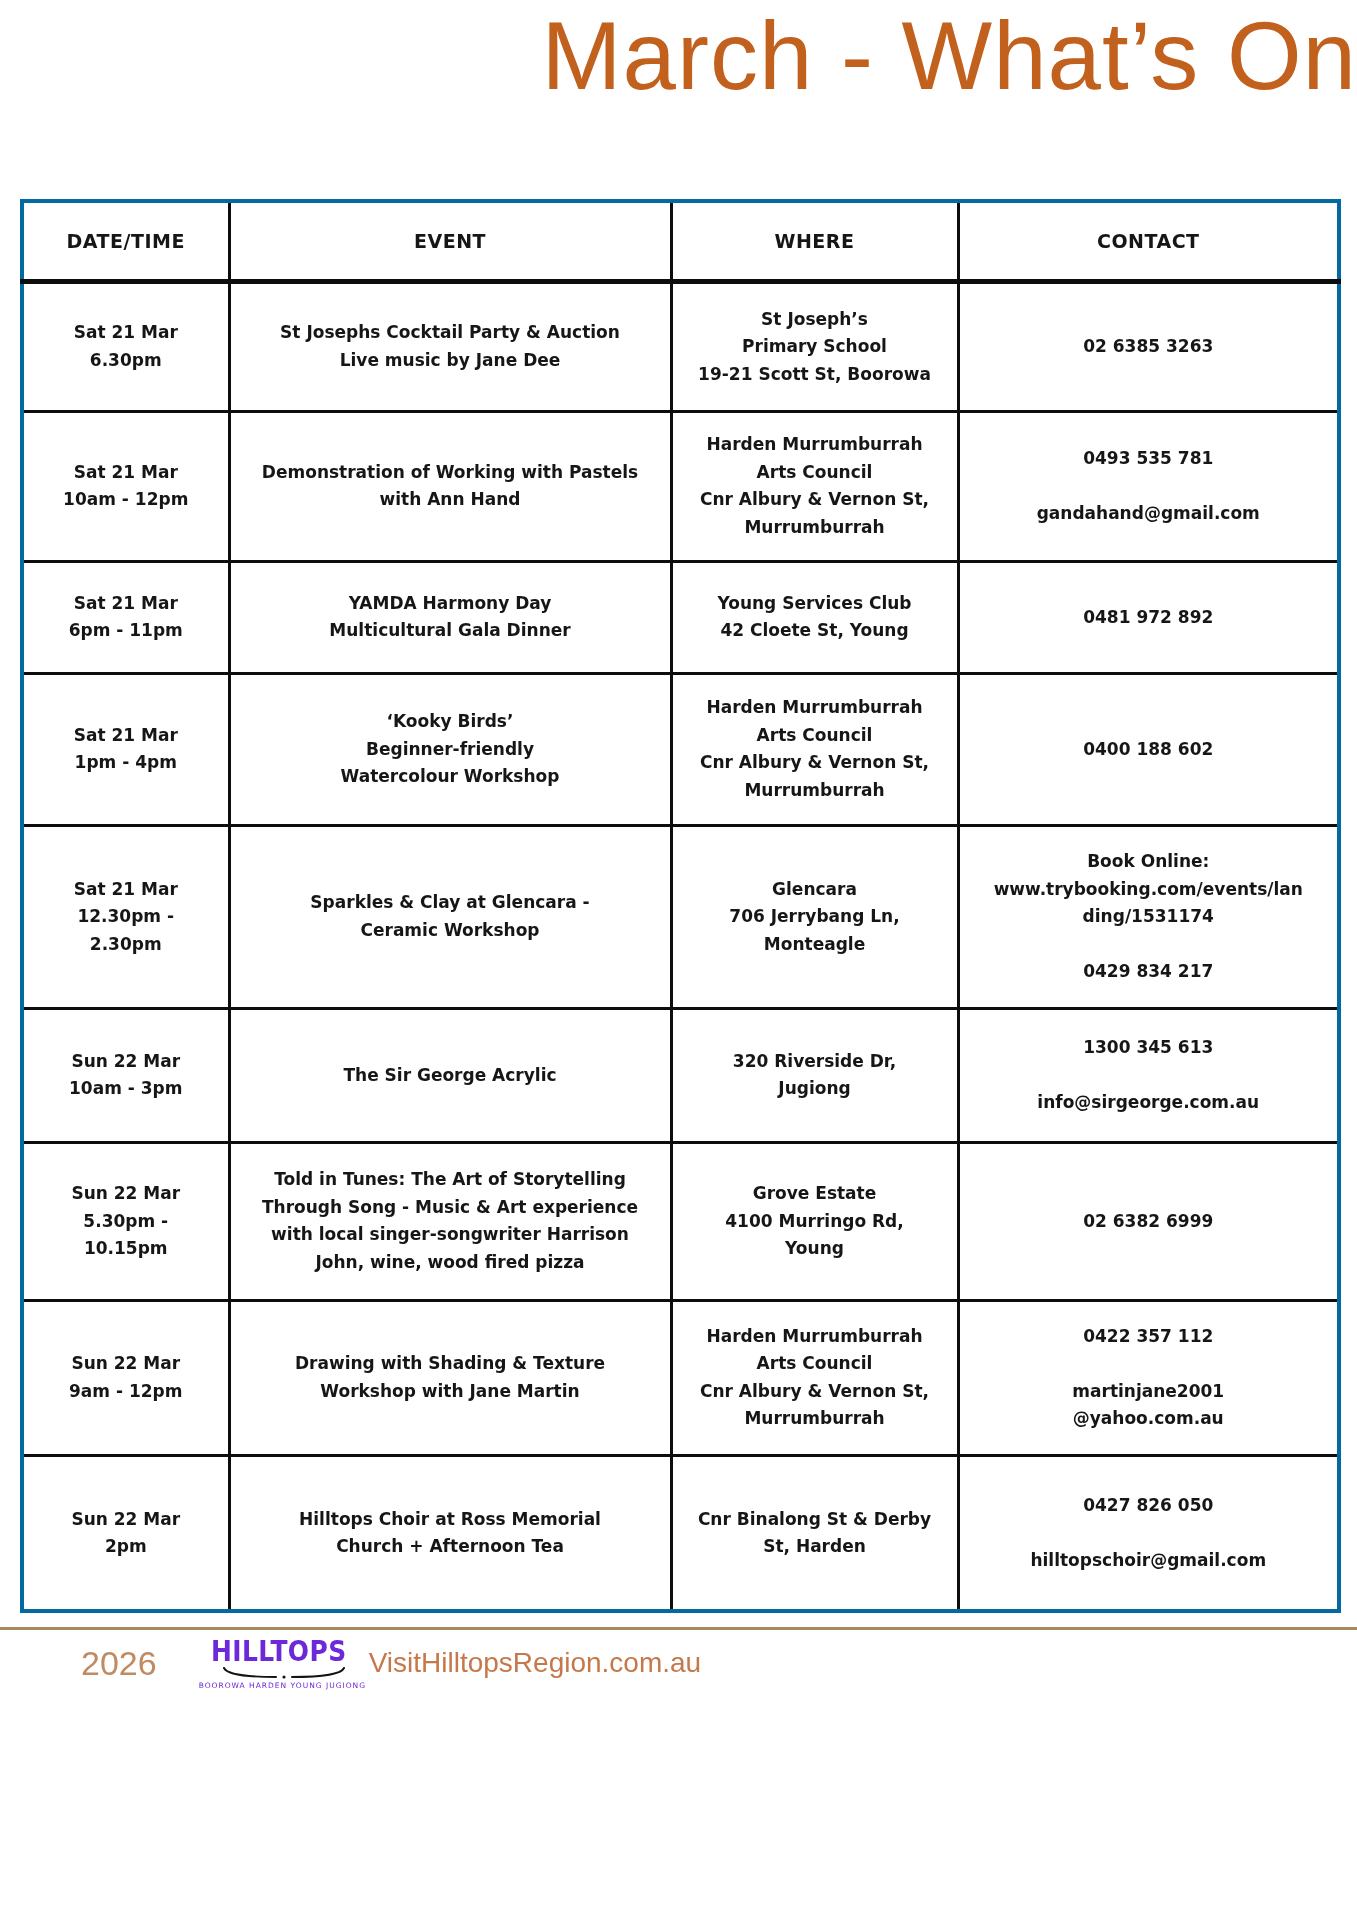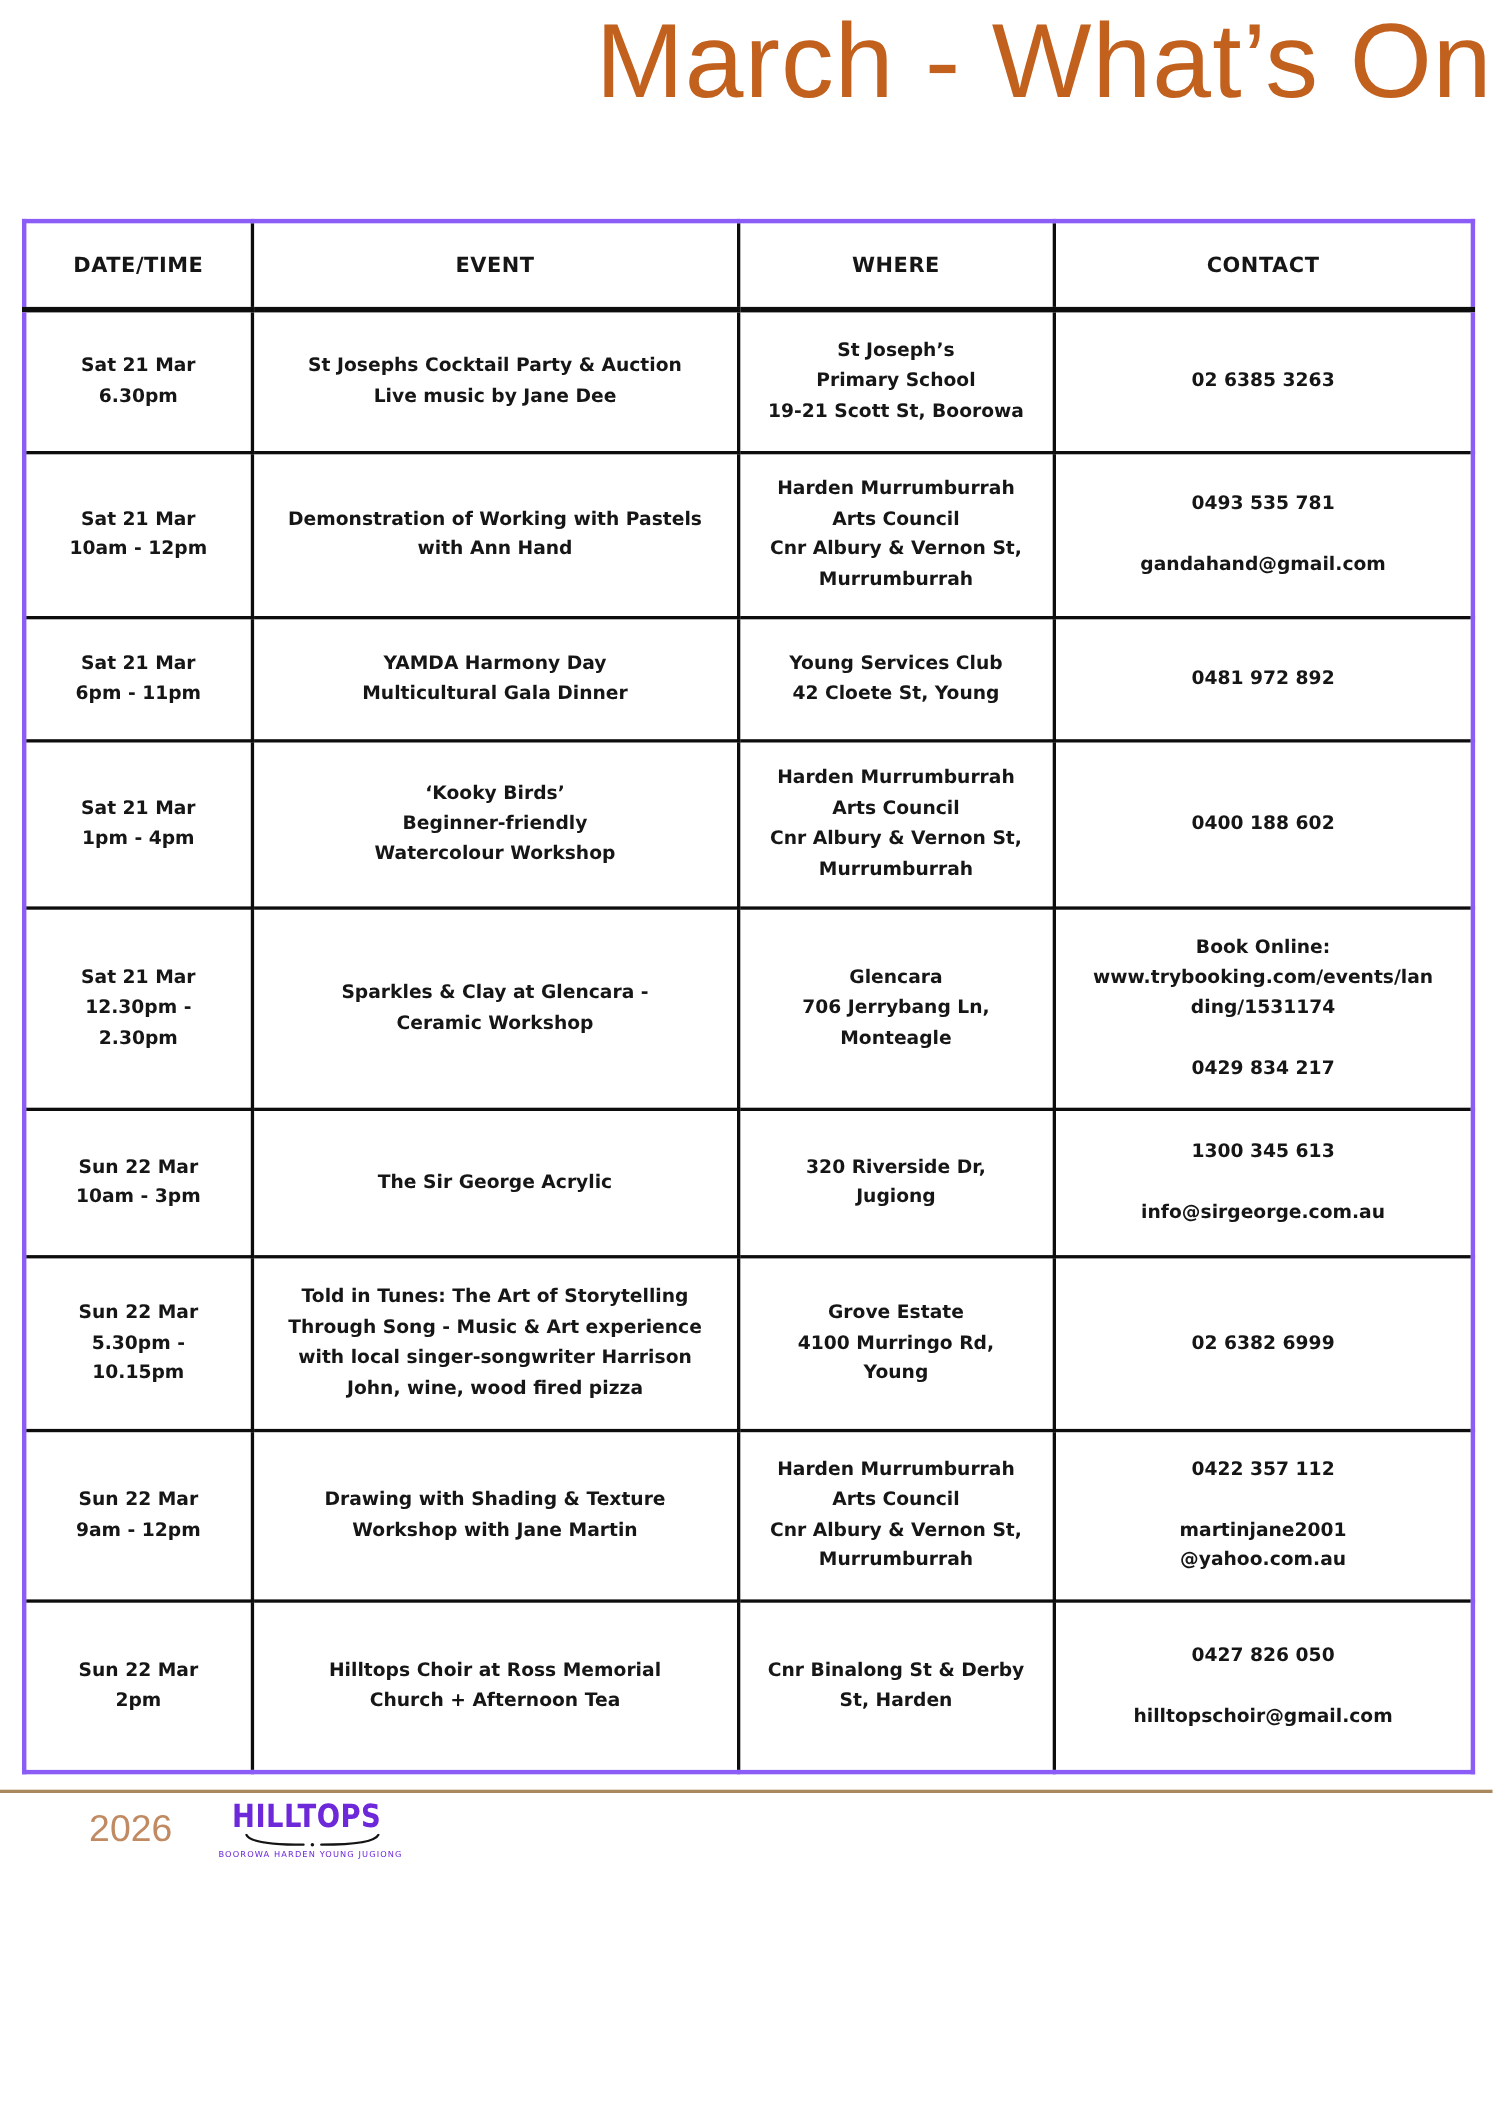--- a/index.html
+++ b/index.html
@@ -27,21 +27,21 @@
     width: 1317px;
     margin: 88px 0 0 20px;
     background: #ffffff;
   }
   table.events th, table.events td {
     border: 3px solid #0d0d0d;
     text-align: center;
     vertical-align: middle;
     white-space: pre-line;
   }
-  table.events { border: 4px solid #8b5cf6; }
+  table.events { border: 4px solid #0369a1; }
   table.events thead th {
     font-size: 19px;
     font-weight: bold;
     letter-spacing: 0.5px;
     border-bottom-width: 5px;
   }
   table.events td {
     font-size: 17px;
     font-weight: bold;
     line-height: 1.62;
@@ -252,15 +252,16 @@
     <span class="year">2026</span>
     <div class="logo">
       <div class="logo-word">HILLTOPS</div>
       <svg class="logo-bracket" width="128" height="12" viewBox="0 0 128 12">
         <path d="M4 1 Q8 10 56 10" fill="none" stroke="#141414" stroke-width="2" stroke-linecap="round"></path>
         <circle cx="64" cy="10" r="1.6" fill="#141414"></circle>
         <path d="M124 1 Q120 10 72 10" fill="none" stroke="#141414" stroke-width="2" stroke-linecap="round"></path>
       </svg>
       <div class="logo-towns">BOOROWA   HARDEN   YOUNG   JUGIONG</div>
     </div>
+    <span class="website">VisitHilltopsRegion.com.au</span>
   </div>
 
 </div>
 
 </body></html>

